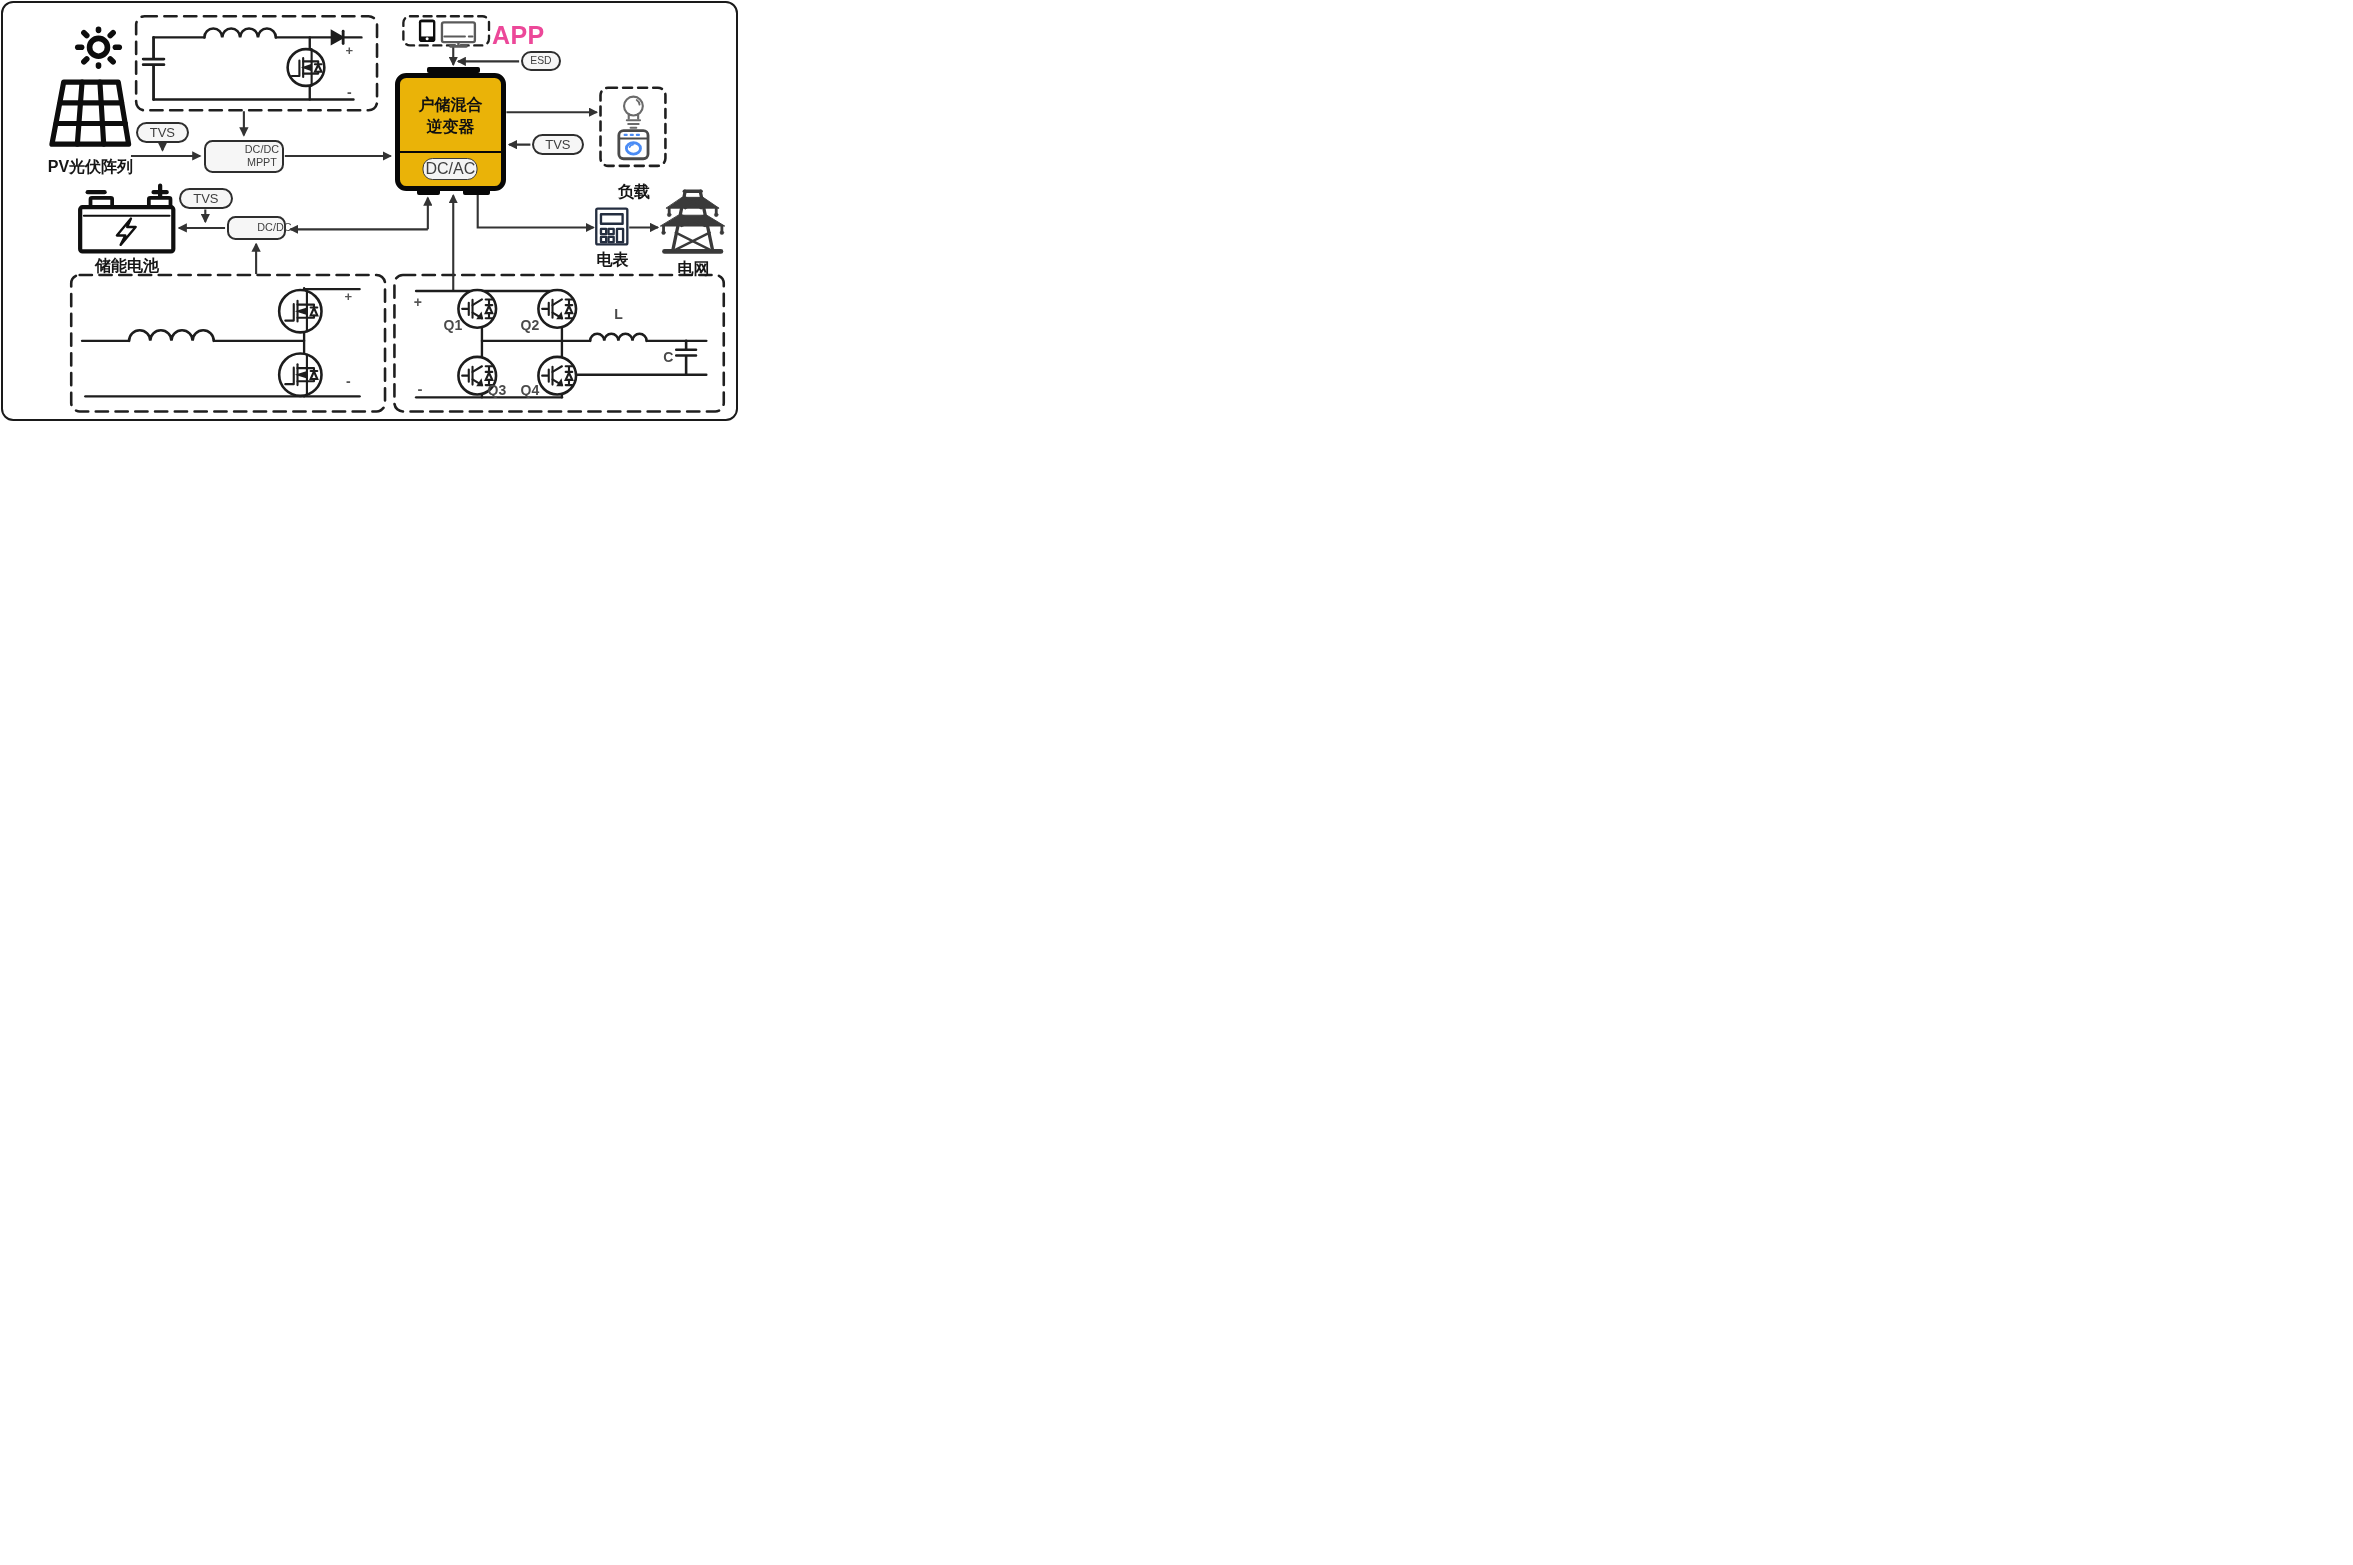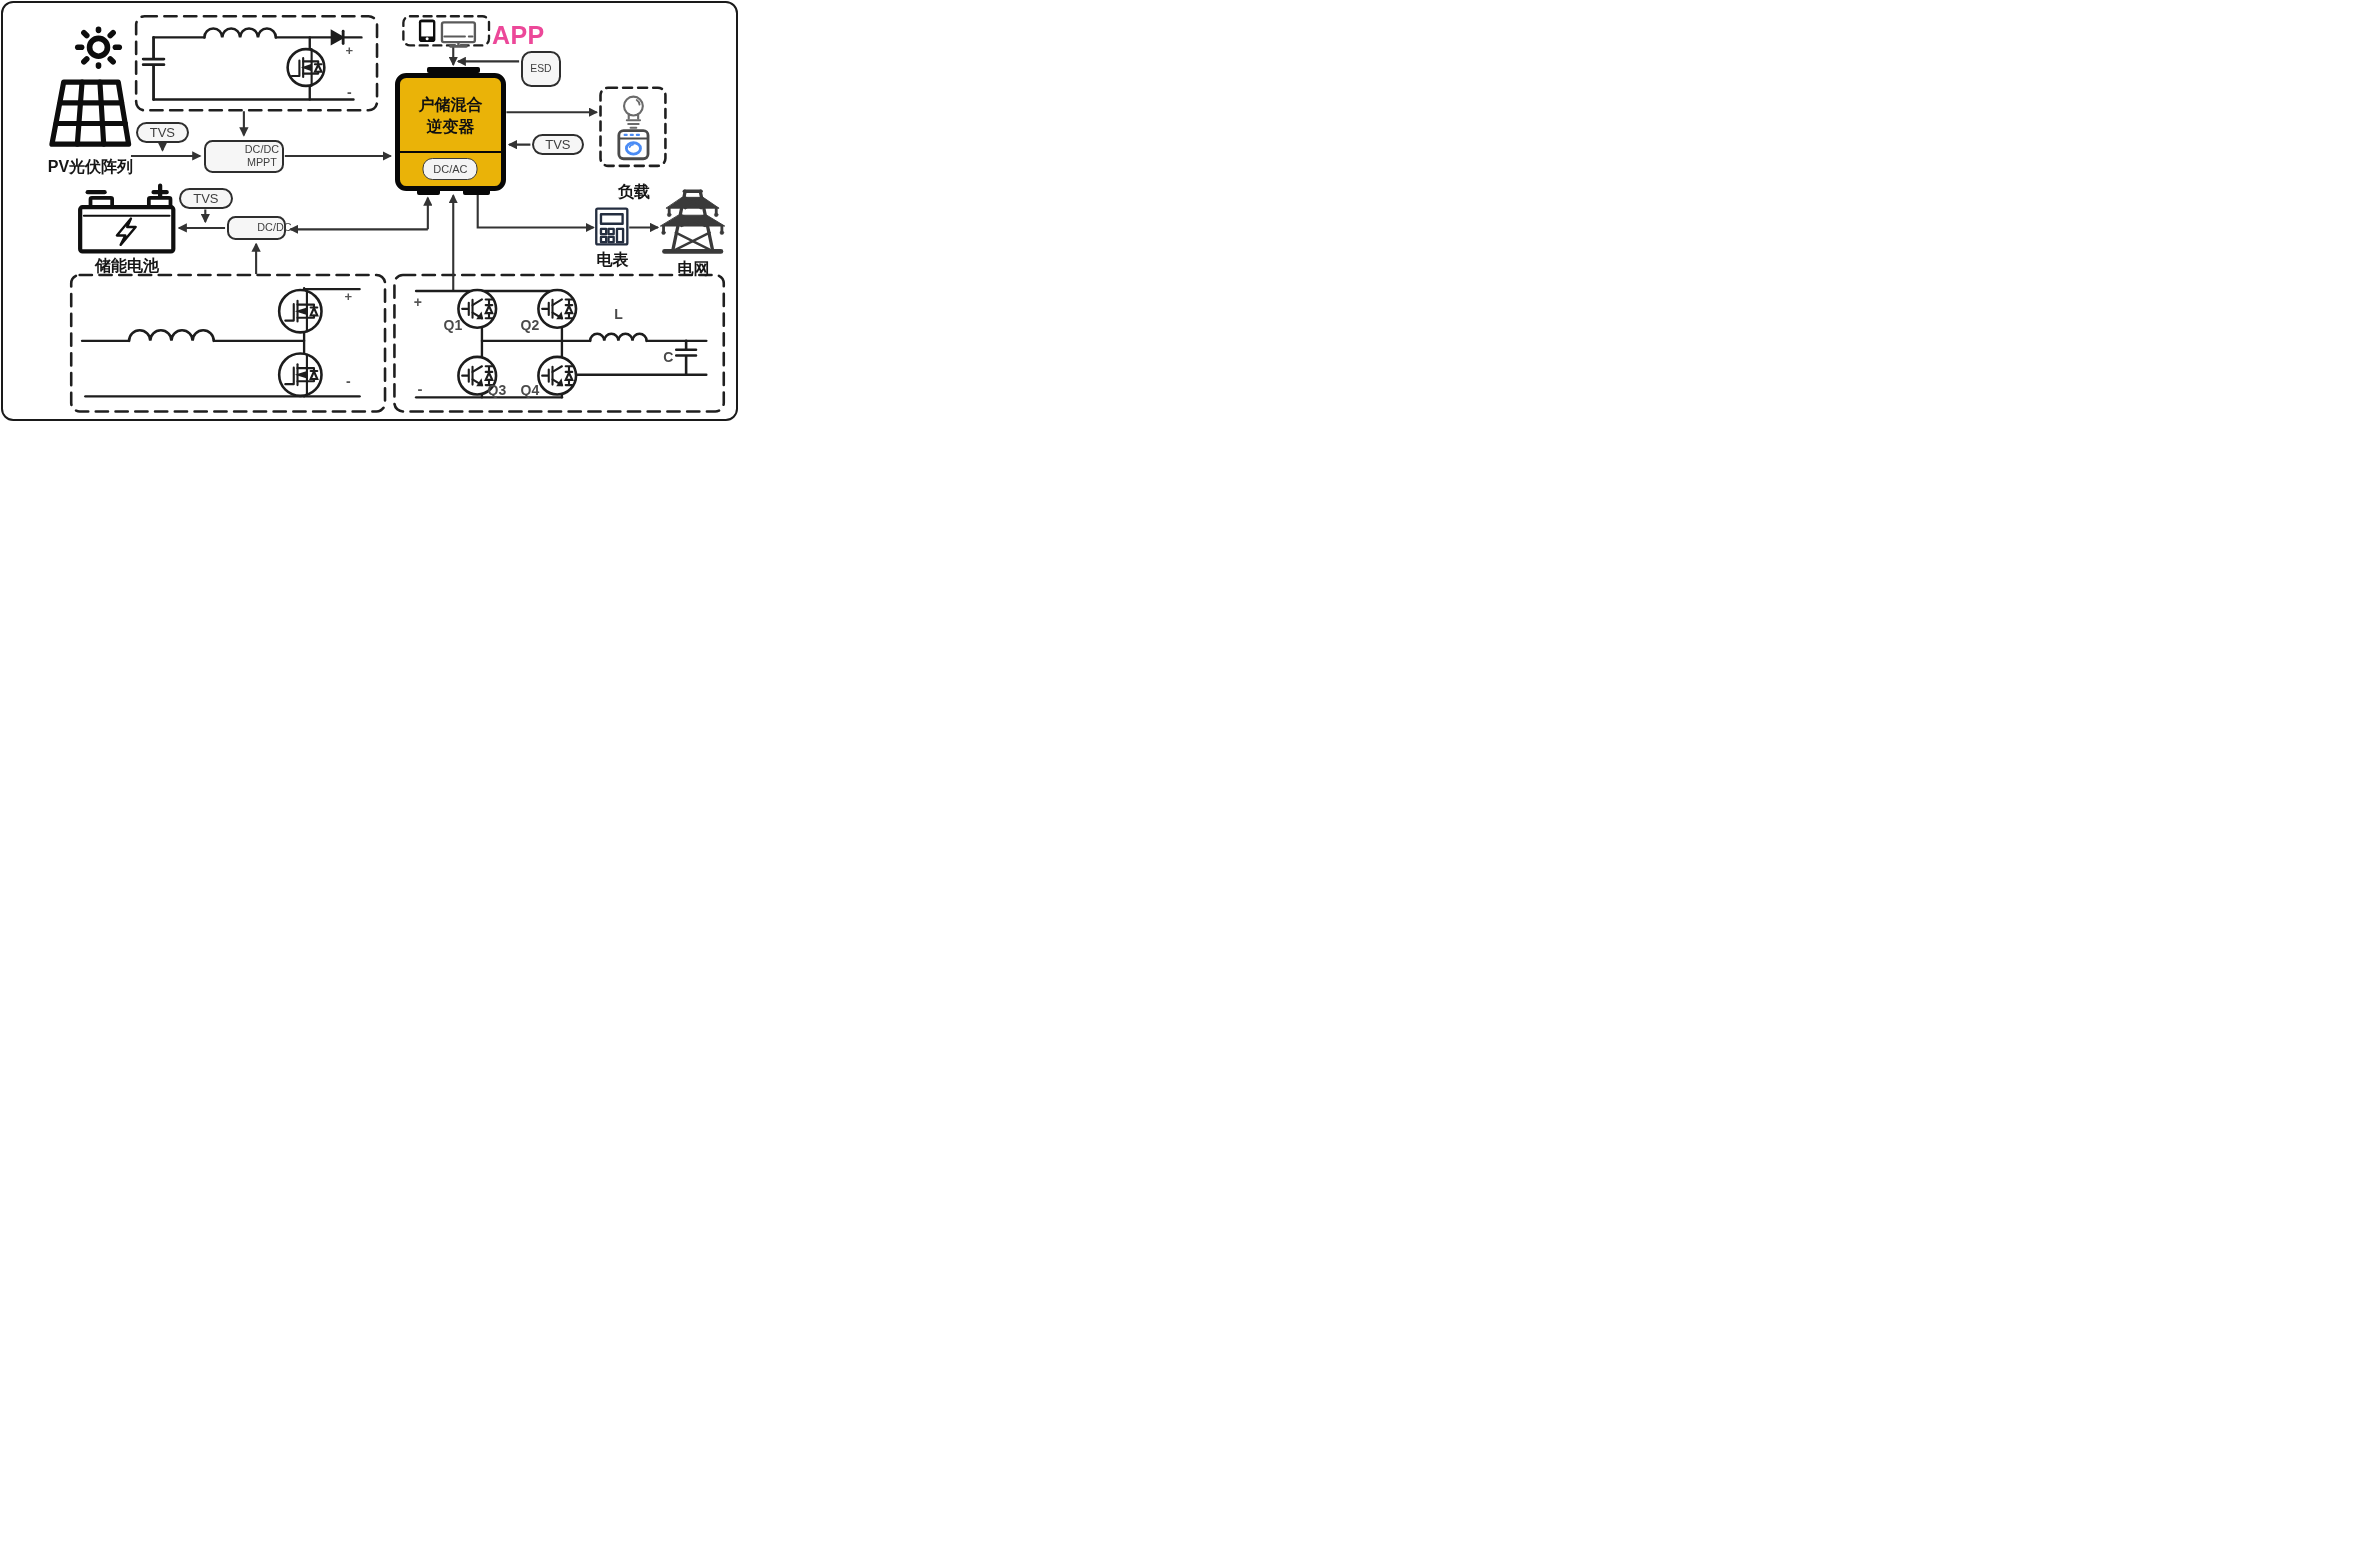--- a/index.html
+++ b/index.html
@@ -16,21 +16,21 @@
   .cn{position:absolute;color:#161616;font-size:16px;font-weight:700;text-align:center;}
   .mark{position:absolute;color:#555;font-weight:700;text-align:center;}
   .qlab{position:absolute;color:#4a4a4a;font-size:14px;font-weight:600;text-align:center;}
   .inverter{position:absolute;left:392px;top:70px;width:111px;height:118px;
     border:5.2px solid #070707;border-radius:11.3px;background:#eab308;box-sizing:border-box;}
   .inv-title{position:absolute;left:0;right:0;top:16px;text-align:center;
     font-size:16px;line-height:21.7px;font-weight:800;color:#111;}
   .inv-div{position:absolute;left:0;right:0;top:73px;height:1.9px;background:#070707;}
   .inv-pill{position:absolute;left:50%;top:80px;transform:translateX(-50%);
     width:53px;height:20px;border:1.9px solid #3a3a3a;border-radius:10px;background:#f4f4f4;
-    display:flex;align-items:center;justify-content:center;font-size:11px;color:#3f3f3f;}
+    display:flex;align-items:center;justify-content:center;font-size:16px;color:#3f3f3f;}
   .tab{position:absolute;background:#070707;border-radius:1.9px;}
   .applbl{position:absolute;left:489px;top:18px;width:52px;text-align:center;
     font-size:25px;font-weight:800;color:#ec4899;letter-spacing:0.5px;}
 </style>
 </head>
 <body>
 
 <div class="canvas">
 
   <svg class="abs" width="733" height="416" viewBox="0 0 1558 884" style="left:0;top:0;">
@@ -264,21 +264,21 @@
     </g>
   </svg>
 
   <div class="pill" style="left:133px;top:119px;width:53px;height:21px;">
     <span>TVS</span>
   </div>
   <div class="gbox" style="left:201px;top:137px;width:80px;height:33px;">
     <span>DC/DC</span>
     <span>MPPT</span>
   </div>
-  <div class="pill" style="left:518px;top:48px;width:40px;height:36px;font-size:10.4px;">
+  <div class="pill" style="left:518px;top:48px;width:40px;height:20px;font-size:10.4px;">
     <span>ESD</span>
   </div>
   <div class="pill" style="left:529px;top:131px;width:52px;height:21px;">
     <span>TVS</span>
   </div>
   <div class="pill" style="left:176px;top:185px;width:54px;height:21px;">
     <span>TVS</span>
   </div>
   <div class="gbox" style="left:224px;top:213px;width:59px;height:24.5px;">
     <span>DC/DC</span>

